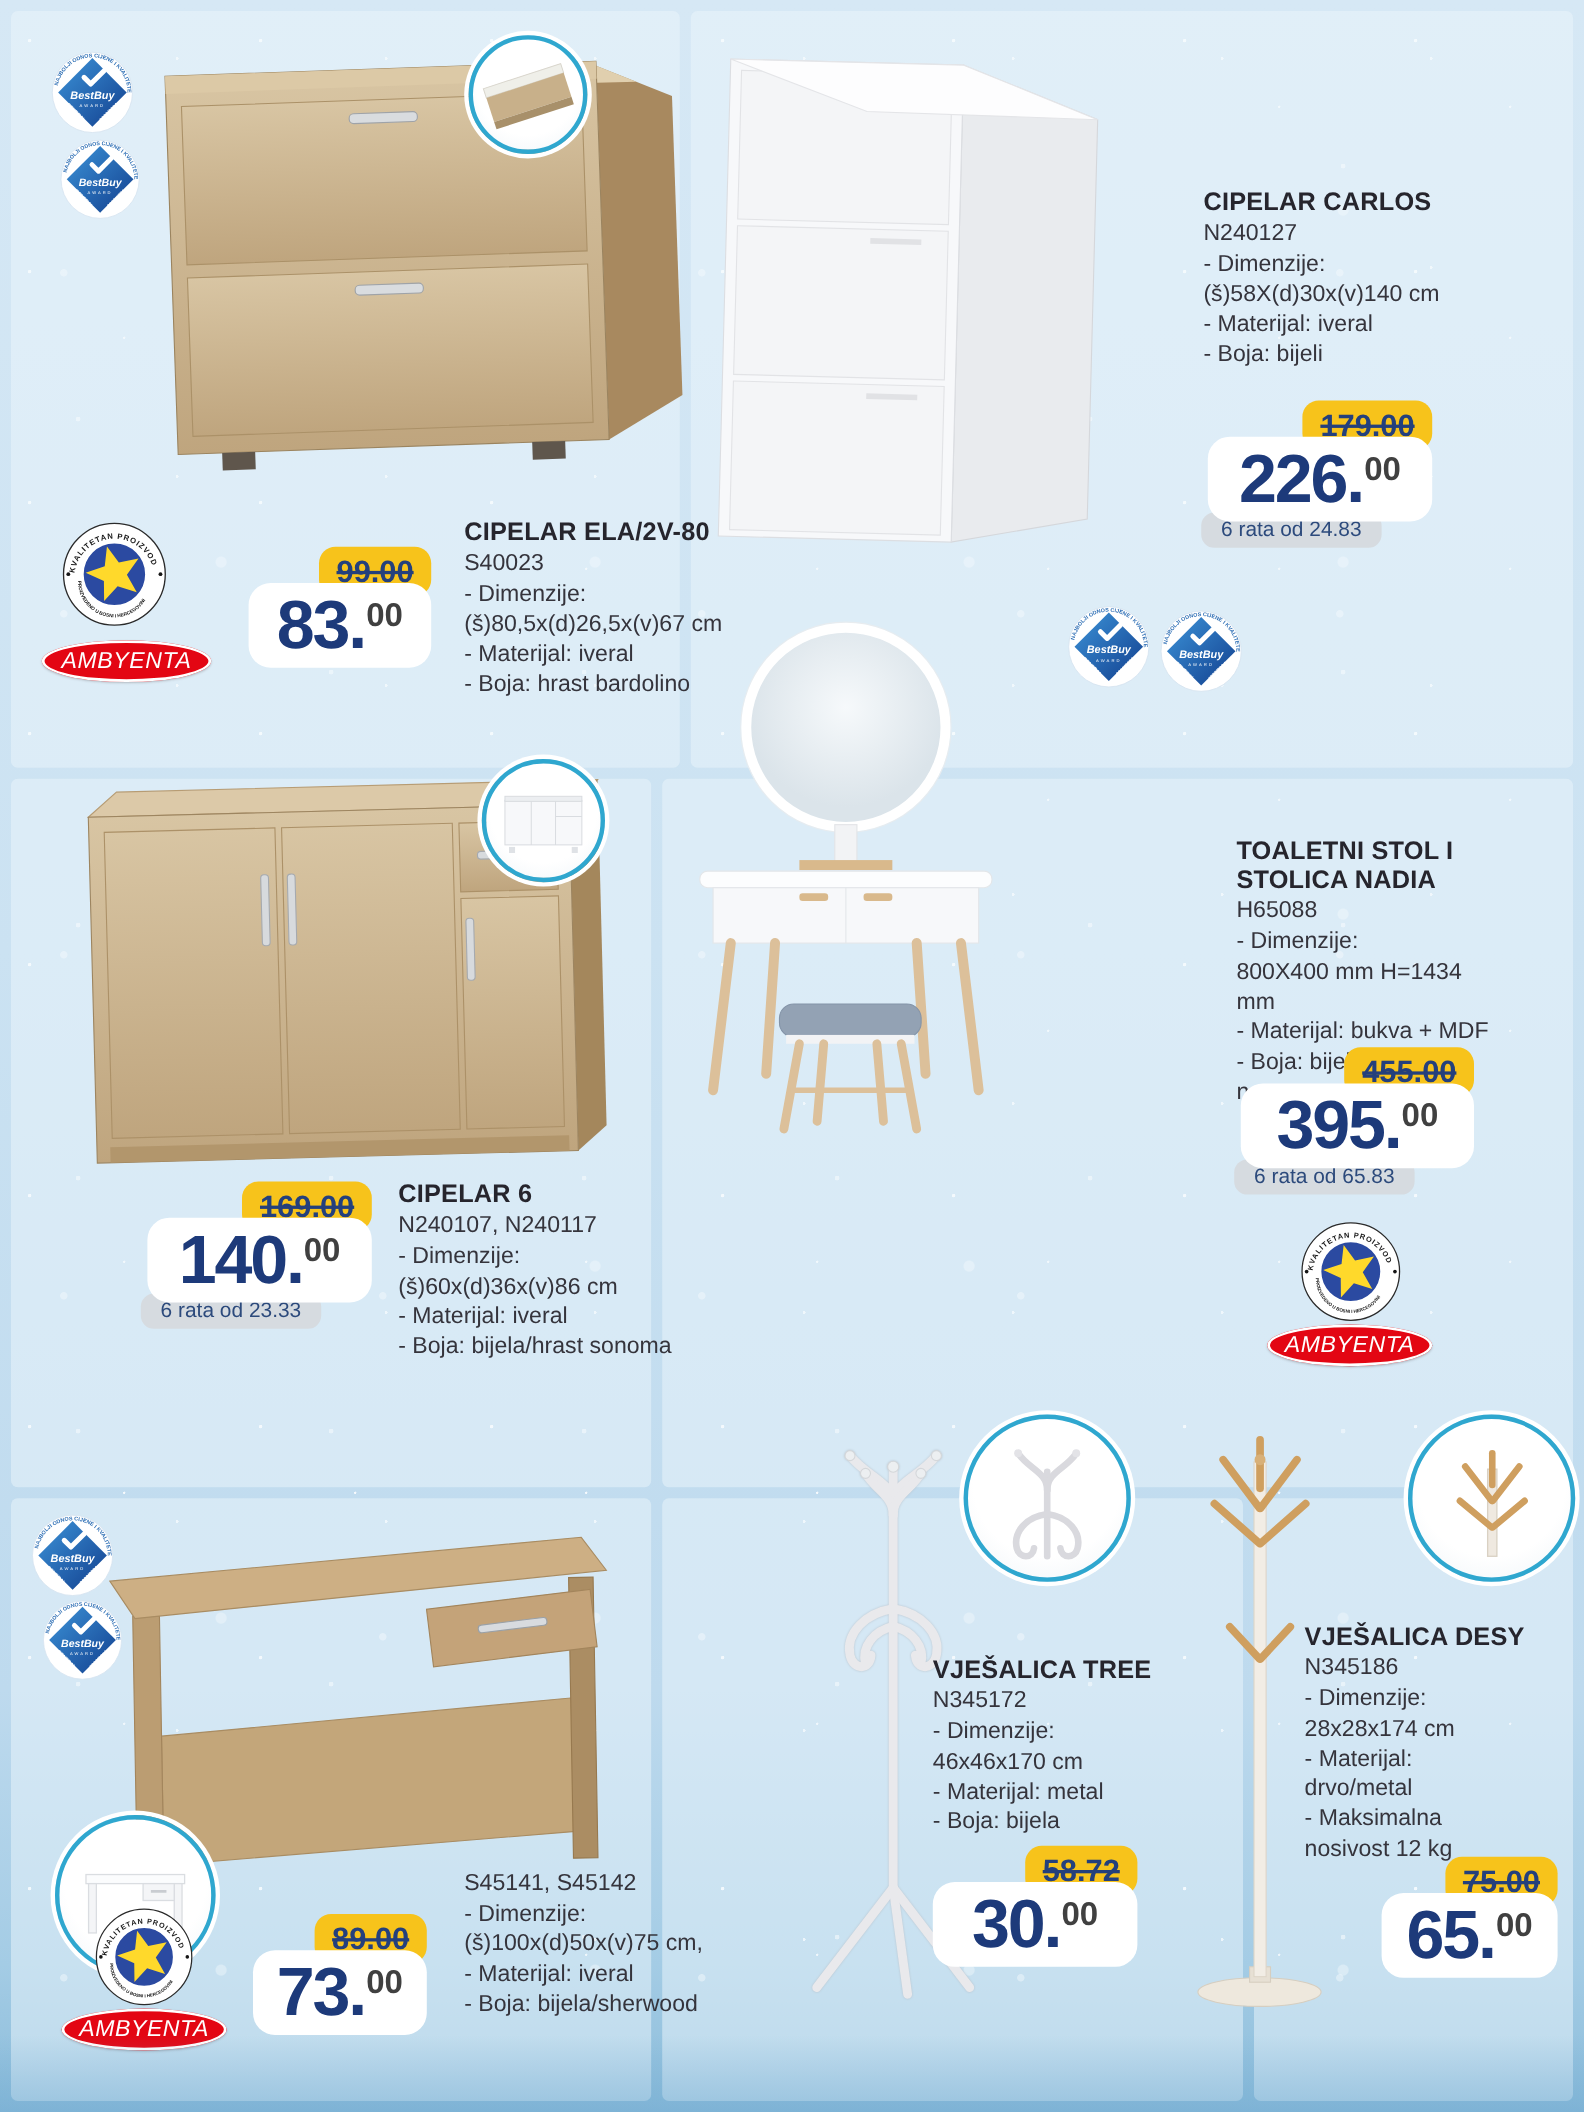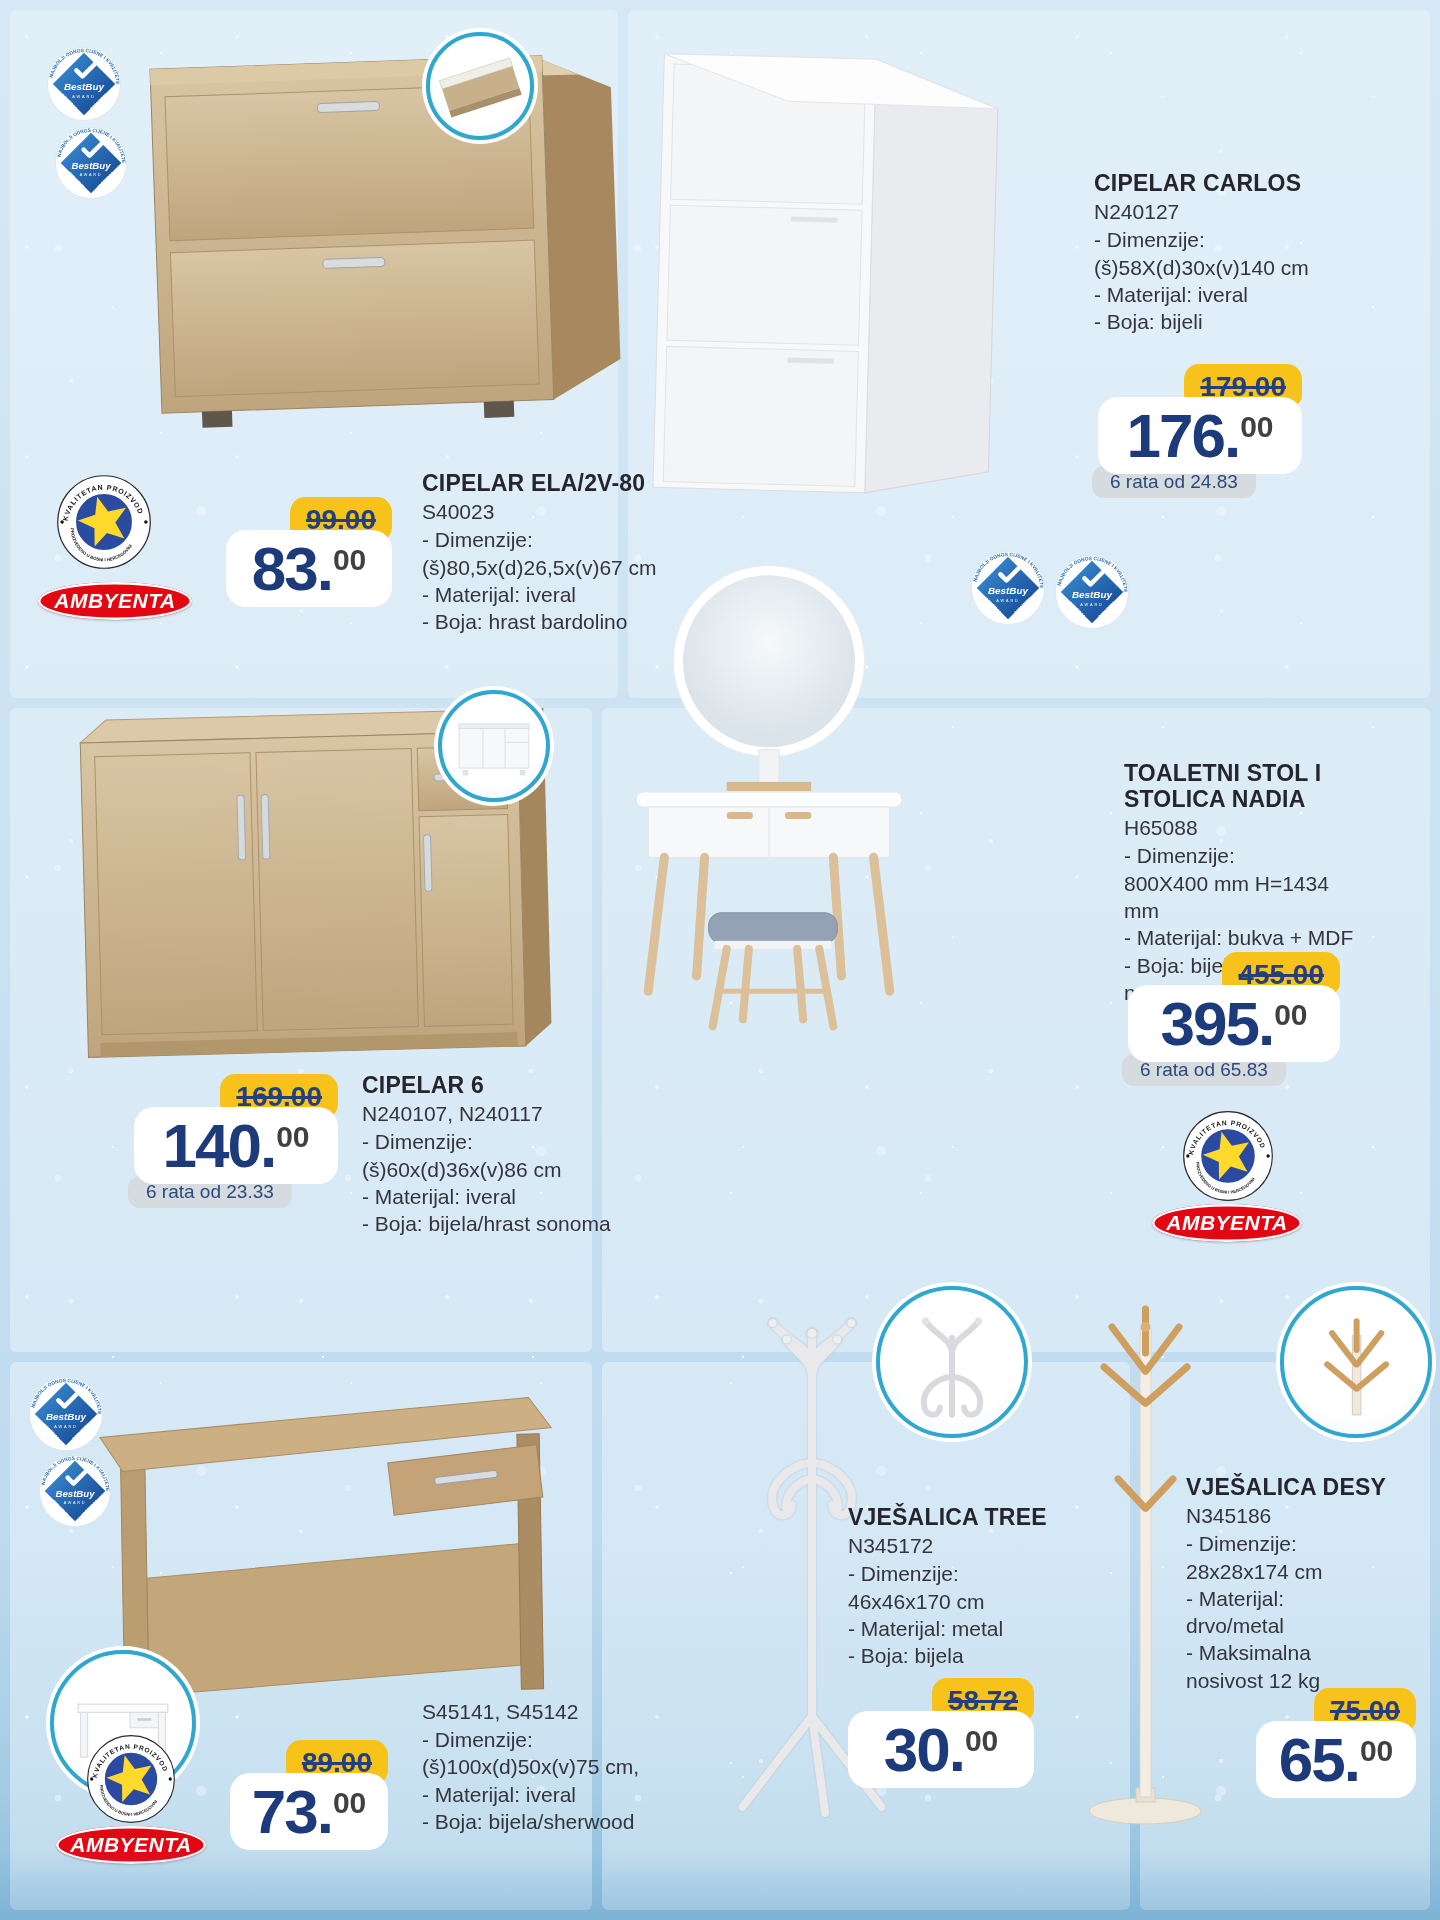--- a/index.html
+++ b/index.html
@@ -31,21 +31,21 @@
   .old-pill span{font-size:28px;font-weight:700;color:#24407c;text-decoration:line-through;text-decoration-thickness:3px;}
   .price-box{position:relative;z-index:1;background:#fff;border-radius:20px;padding:10px 14px 8px;
     display:flex;align-items:flex-start;justify-content:center;align-self:stretch;}
   .whole{font-size:62px;font-weight:800;color:#1d3a7a;line-height:.95;letter-spacing:-2px;}
   .cents{font-size:30px;font-weight:800;color:#404040;margin-top:3px;margin-left:1px;}
   .rata-pill{background:#d6dbe0;border-radius:12px;padding:5px 18px;font-size:19px;color:#2c4a7c;
     margin-top:-8px;align-self:flex-start;margin-left:-6px;z-index:0;text-align:right;}
   
   .amb{position:absolute;background:#e30613;border-radius:50%;display:flex;align-items:center;justify-content:center;
     box-shadow:inset 0 0 0 2.5px #fff,0 1px 2px rgba(60,40,40,.25);}
-  .amb span{color:#fff;font-weight:700;font-style:italic;font-size:21px;letter-spacing:.5px;}
+  .amb span{color:#fff;font-weight:400;font-style:italic;font-size:21px;letter-spacing:.5px;}
   .inset{position:absolute;border-radius:50%;background:radial-gradient(circle at 50% 40%,#ffffff 60%,#eef4f8 100%);
     border:4px solid #2fa7cf;box-shadow:0 0 0 4px #fff;display:flex;align-items:center;justify-content:center;overflow:hidden;}
   .bbt{font-size:13px;font-weight:800;font-style:italic;fill:#fff;text-anchor:middle;}
   .bba{font-size:5px;letter-spacing:2.5px;fill:#fff;text-anchor:middle;}
   .img{position:absolute;}
   svg{display:block;}
 </style>
 </head>
 <body>
 
@@ -181,21 +181,21 @@
       <div class="pcode">N240127</div>
       <div class="pdetails">-  Dimenzije:
 (š)58X(d)30x(v)140 cm
 - Materijal: iveral
 - Boja: bijeli</div>
     </div>
 
     <div class="price-block" style="left:1098px;top:364px;width:204px">
       <div class="old-pill"><span>179.00</span></div>
       <div class="price-box">
-        <span class="whole">176.</span>
+        <span class="whole">226.</span>
           <span class="cents">00</span>
       </div>
       <div class="rata-pill">6 rata od 24.83</div>
     </div>
   </section>
 
   <section>
     <svg class="img" style="left:66px;top:696px" width="504" height="384" viewBox="0 0 500 380">
       <g transform="rotate(-1.5 250 190)">
         <polygon points="18,40 452,40 478,18 44,18" fill="#dcc9a8" stroke="#b79c74"></polygon>

